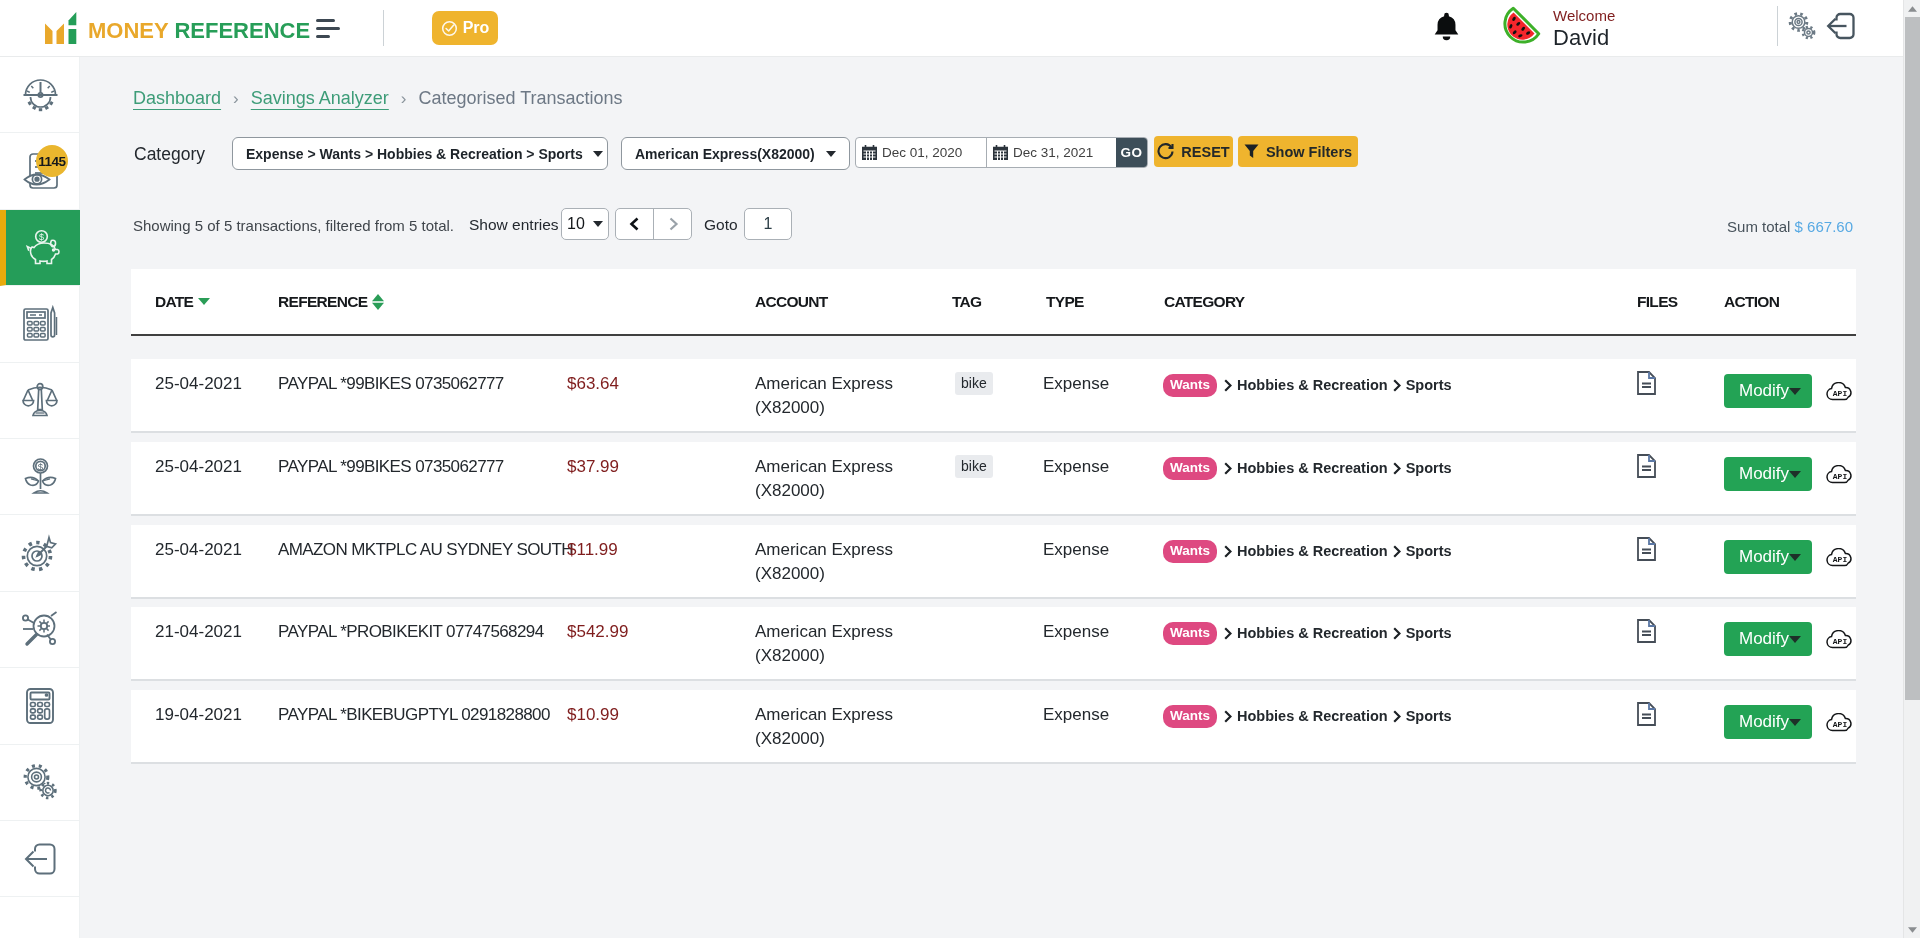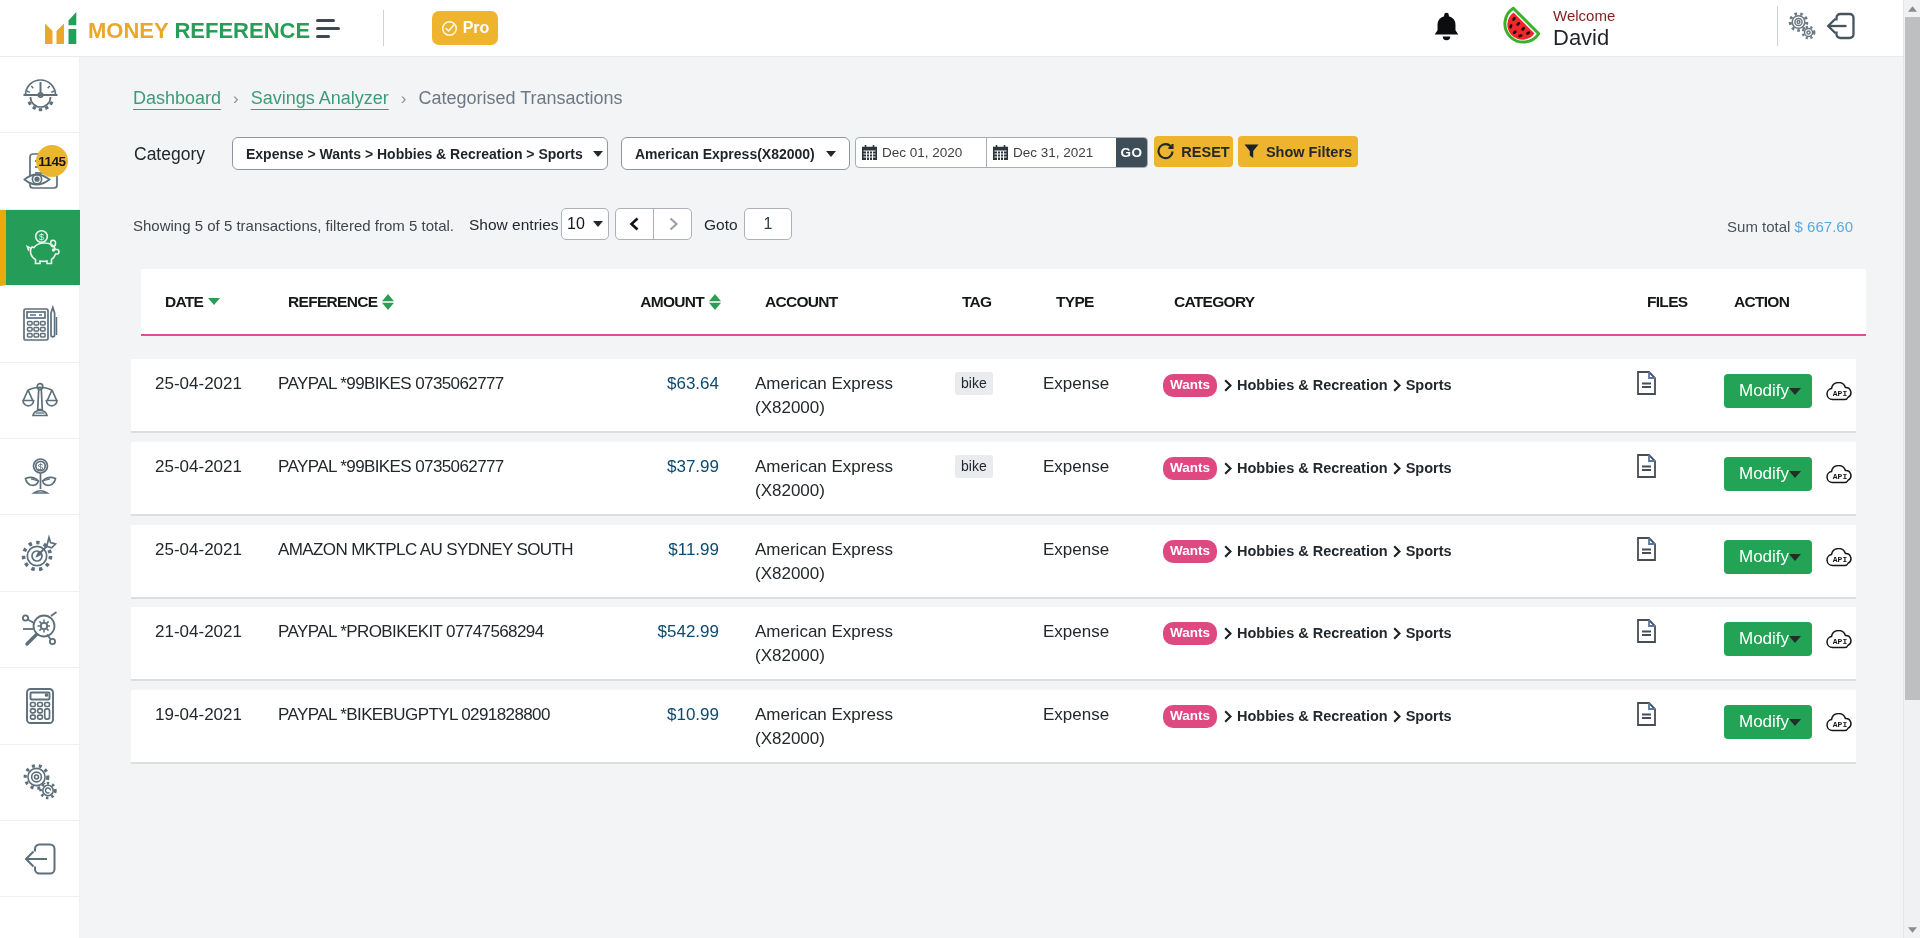--- a/index.html
+++ b/index.html
@@ -53,27 +53,27 @@
 #entsel { position:absolute; left:561px; top:208px; width:48px; height:32px; border:1px solid #aab0b6; border-radius:5px; background:#fff; display:flex; align-items:center; justify-content:center; gap:8px; font-size:16px; color:#15181b; }
 #pager { position:absolute; left:615px; top:208px; width:77px; height:32px; border:1px solid #aab0b6; border-radius:5px; background:#fff; display:flex; }
 #pager .pg { flex:1; display:flex; align-items:center; justify-content:center; }
 #pager .pg+.pg { border-left:1px solid #aab0b6; }
 #gotolbl { position:absolute; left:704px; top:216px; font-size:15.5px; color:#23282e; }
 #gotoinp { position:absolute; left:744px; top:208px; width:48px; height:32px; border:1px solid #aab0b6; border-radius:5px; background:#fff; display:flex; align-items:center; justify-content:center; font-size:16px; color:#2c3e46; }
 #sumtotal { position:absolute; left:1528px; top:218px; width:325px; text-align:right; font-size:15px; color:#47525b; }
 #sumtotal span { color:#57a9e3; }
 
 
-#thead { position:absolute; left:141px; top:269px; width:1725px; height:67px; background:#fff; border-bottom:2px solid #ec4899; }
+#thead { position:absolute; left:131px; top:269px; width:1725px; height:67px; background:#fff; border-bottom:2px solid #404040; }
 .hcell { position:absolute; top:0; height:65px; display:flex; align-items:center; font-size:15.5px; font-weight:bold; color:#15181b; letter-spacing:-0.7px; gap:5px; }
 .trow { position:absolute; left:131px; width:1725px; height:74.3px; background:#fff; border-bottom:2px solid #dcdfe2; }
 .cell { position:absolute; font-size:17px; color:#23282d; }
 .c-date { left:24px; top:15px; }
 .c-ref  { left:147px; top:15px; letter-spacing:-0.6px; }
-.c-amt  { left:448px; top:15px; width:140px; text-align:right; color:#0c4a6e; }
+.c-amt  { left:436px; top:15px; width:140px; text-align:left; color:#7f1d1d; }
 .c-acct { left:624px; top:13px; line-height:23.5px; }
 .c-tag  { left:824px; top:14px; }
 .tagchip { background:#e9ebee; color:#23282d; font-size:14px; padding:3px 6px 4px; border-radius:3px; }
 .c-type { left:912px; top:15px; }
 .c-cat  { left:1032px; top:13px; display:flex; align-items:center; gap:5px; height:26px; }
 .wants { background:#de4981; color:#fff; font-size:13.5px; font-weight:bold; padding:3px 7px 5px; border-radius:10px; margin-right:2px; }
 .cat-t { font-size:14.5px; font-weight:bold; color:#23282d; }
 .c-files { left:1506px; top:12px; }
 .c-act { left:1593px; top:14.5px; width:88px; height:34px; background:#23a355; border-radius:4px; display:flex; align-items:center; justify-content:space-between; padding:0 12px 0 15px; color:#fff; font-size:17px; }
 .mcaret { width:0; height:0; border-left:6px solid transparent; border-right:6px solid transparent; border-top:7px solid #1e3029; margin-top:2px; }
@@ -351,24 +351,20 @@
 <div id="sumtotal">Sum total <span>$ 667.60</span></div>
 
 <div id="thead">
   <div class="hcell" style="left:24px">DATE<svg width="12" height="7" viewBox="0 0 12 7">
         <path d="M0 0 H12 L6 7 Z" fill="#2a9d57"></path>
       </svg></div>
   <div class="hcell" style="left:147px">REFERENCE<svg width="12" height="16" viewBox="0 0 12 16">
         <path d="M0 7.2 H12 L6 0 Z" fill="#2a9d57"></path>
         <path d="M0 8.8 H12 L6 16 Z" fill="#2a9d57"></path>
       </svg></div>
-  <div class="hcell" style="left:422px;width:158px;justify-content:flex-end">AMOUNT<svg width="12" height="16" viewBox="0 0 12 16">
-        <path d="M0 7.2 H12 L6 0 Z" fill="#2a9d57"></path>
-        <path d="M0 8.8 H12 L6 16 Z" fill="#2a9d57"></path>
-      </svg></div>
   <div class="hcell" style="left:624px">ACCOUNT</div>
   <div class="hcell" style="left:821px">TAG</div>
   <div class="hcell" style="left:915px">TYPE</div>
   <div class="hcell" style="left:1033px">CATEGORY</div>
   <div class="hcell" style="left:1506px">FILES</div>
   <div class="hcell" style="left:1593px">ACTION</div>
 </div>
 
 <div class="trow" style="top:359px">
   <div class="cell c-date">25-04-2021</div>

